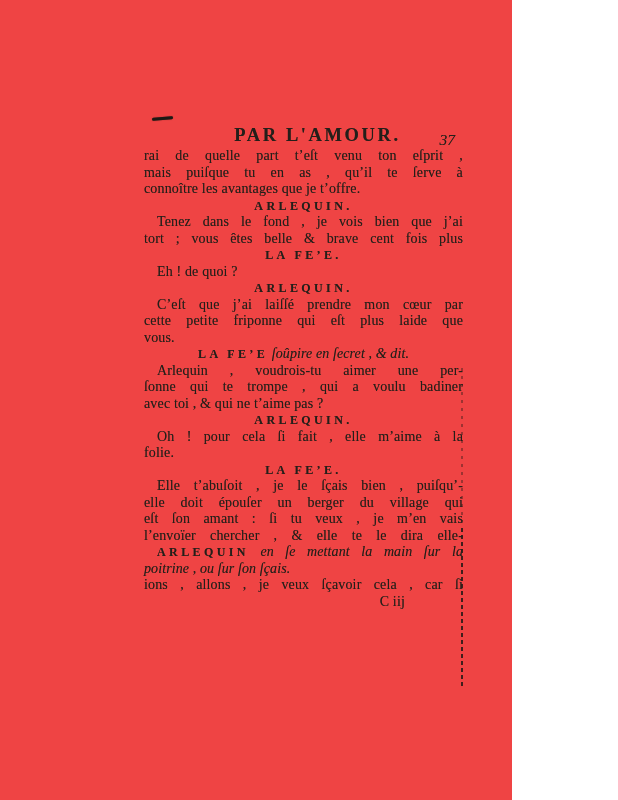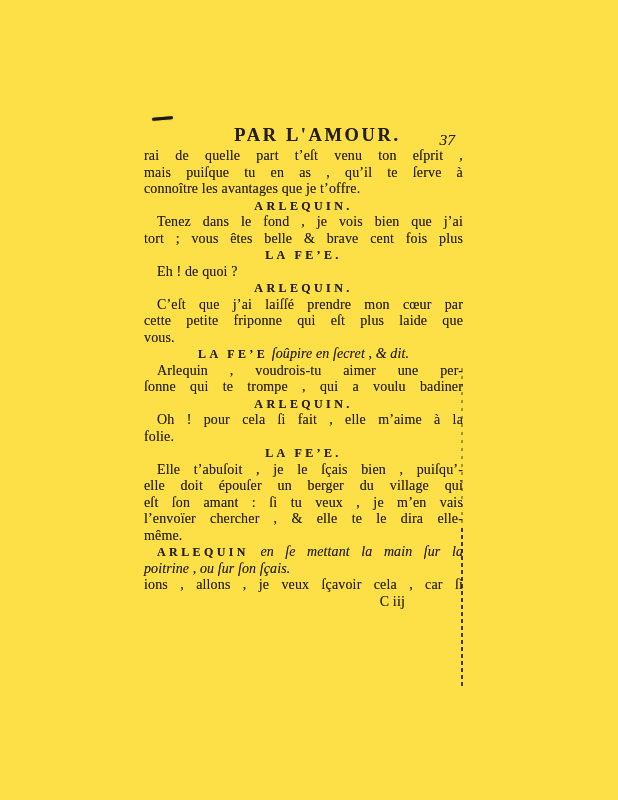--- a/index.html
+++ b/index.html
@@ -6,23 +6,23 @@
     margin: 0;
     padding: 0;
     width: 618px;
     height: 800px;
     background: #ffffff;
     overflow: hidden;
     font-family: "Liberation Serif", "DejaVu Serif", serif;
   }
   .page {
     position: relative;
-    width: 618px;
+    width: 512px;
     height: 800px;
-    background: #fde047;
+    background: #ef4444;
     color: #241f1a;
   }
   .text-column {
     position: absolute;
     left: 144px;
     top: 122px;
     width: 319px;
     font-size: 14px;
     line-height: 16.5px;
     letter-spacing: 0.15px;
@@ -132,29 +132,29 @@
         <div class="line j"><span class="roman">tort ; vous êtes belle &amp; brave cent fois plus</span></div>
         <div class="line ctr"><span class="speaker">La Fe’e.</span></div>
         <div class="line ind"><span class="roman">Eh ! de quoi ?</span></div>
         <div class="line ctr"><span class="speaker">Arlequin.</span></div>
         <div class="line ind j"><span class="roman">C’eſt que j’ai laiſſé prendre mon cœur par</span></div>
         <div class="line j"><span class="roman">cette petite friponne qui eſt plus laide que</span></div>
         <div class="line"><span class="roman">vous.</span></div>
         <div class="line ctr"><span class="speaker">La Fe’e</span><span class="italic"> ſoûpire en ſecret , &amp; dit.</span></div>
         <div class="line ind j"><span class="roman">Arlequin , voudrois-tu aimer une per-</span></div>
         <div class="line j"><span class="roman">ſonne qui te trompe , qui a voulu badiner</span></div>
+        <div class="line"><span class="roman">avec toi , &amp; qui ne t’aime pas ?</span></div>
         <div class="line ctr"><span class="speaker">Arlequin.</span></div>
         <div class="line ind j"><span class="roman">Oh ! pour cela ſi fait , elle m’aime à la</span></div>
         <div class="line"><span class="roman">folie.</span></div>
         <div class="line ctr"><span class="speaker">La Fe’e.</span></div>
         <div class="line ind j"><span class="roman">Elle t’abuſoit , je le ſçais bien , puiſqu’-</span></div>
         <div class="line j"><span class="roman">elle doit épouſer un berger du village qui</span></div>
         <div class="line j"><span class="roman">eſt ſon amant : ſi tu veux , je m’en vais</span></div>
         <div class="line j"><span class="roman">l’envoïer chercher , &amp; elle te le dira elle-</span></div>
-        <div class="line"><span class="roman">même.</span></div>
         <div class="line ind j"><span class="speaker">Arlequin</span><span class="italic"> en ſe mettant la main ſur la</span></div>
         <div class="line"><span class="italic">poitrine , ou ſur ſon ſçais.</span></div>
         <div class="line j"><span class="roman">ions , allons , je veux ſçavoir cela , car ſi</span></div>
       </div>
     <div class="line sig">C iij</div>
   </div>
 
 </div>
 
 </body></html>

